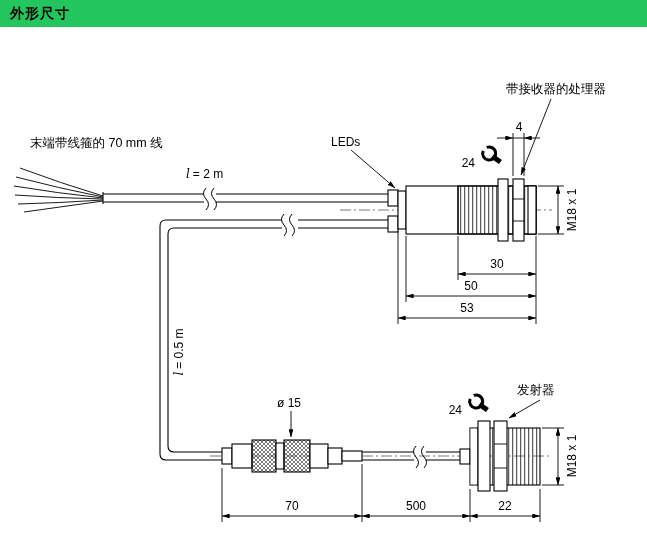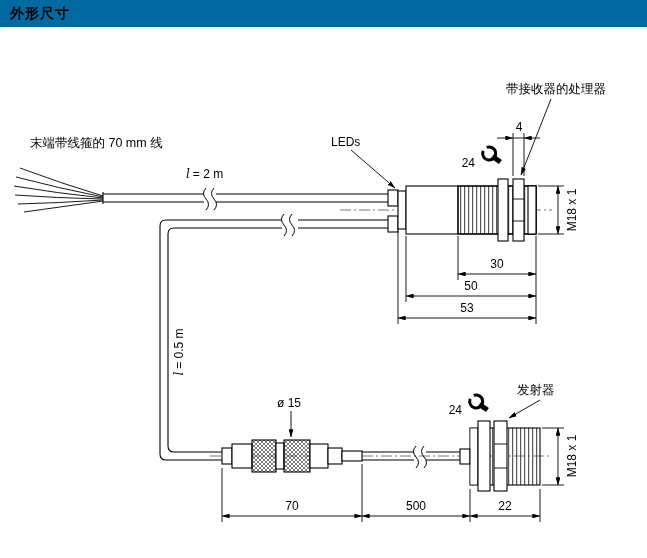--- a/index.html
+++ b/index.html
@@ -1,17 +1,17 @@
 <!DOCTYPE html>
 <html><head>
 <meta charset="utf-8">
 <style>
   html,body{margin:0;padding:0;background:#fff;}
   body{width:647px;height:558px;position:relative;font-family:"Liberation Sans",sans-serif;overflow:hidden;}
-  .hdr{position:absolute;top:0;left:0;width:647px;height:27px;background:#0369a1;display:flex;align-items:center;z-index:2;}
+  .hdr{position:absolute;top:0;left:0;width:647px;height:27px;background:#22c55e;display:flex;align-items:center;z-index:2;}
   .hdr span{font-size:14px;font-weight:bold;color:#000;padding-left:10px;letter-spacing:1px;}
   svg{position:absolute;top:0;left:0;z-index:1;}
   text{fill:#000;font-family:"Liberation Sans",sans-serif;}
   .cjk{font-size:12.5px;}
   .num{font-size:12px;}
   .ln{stroke:#000;stroke-width:1.1;fill:none;}
   .thin{stroke:#000;stroke-width:0.9;fill:none;}
   .cl{stroke:#555;stroke-width:0.8;stroke-dasharray:11 3 2 3;fill:none;}
   .part{fill:#fff;stroke:#000;stroke-width:1.1;}
   .dim{stroke:#000;stroke-width:0.9;fill:none;}

